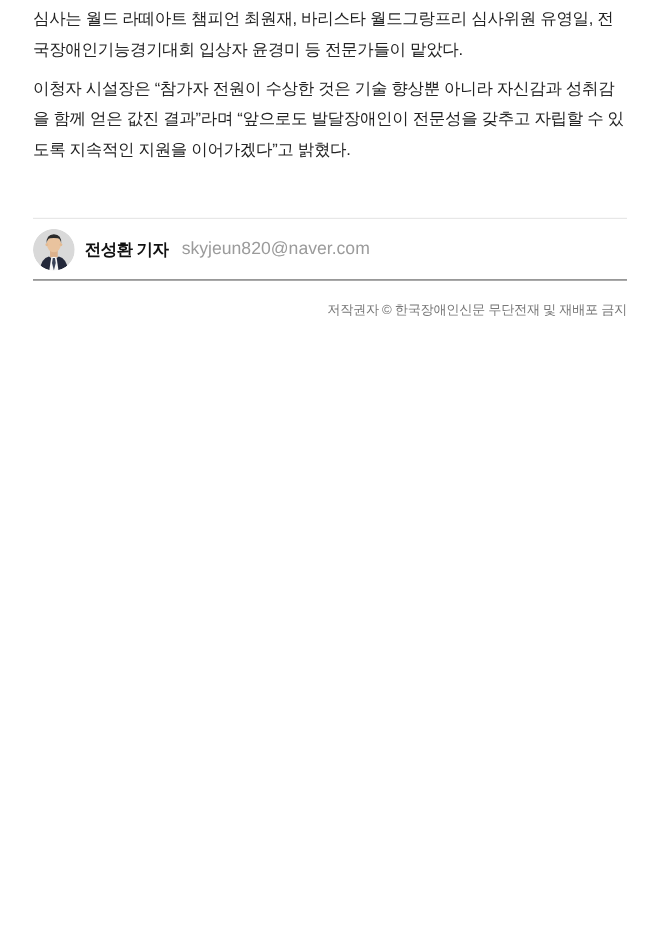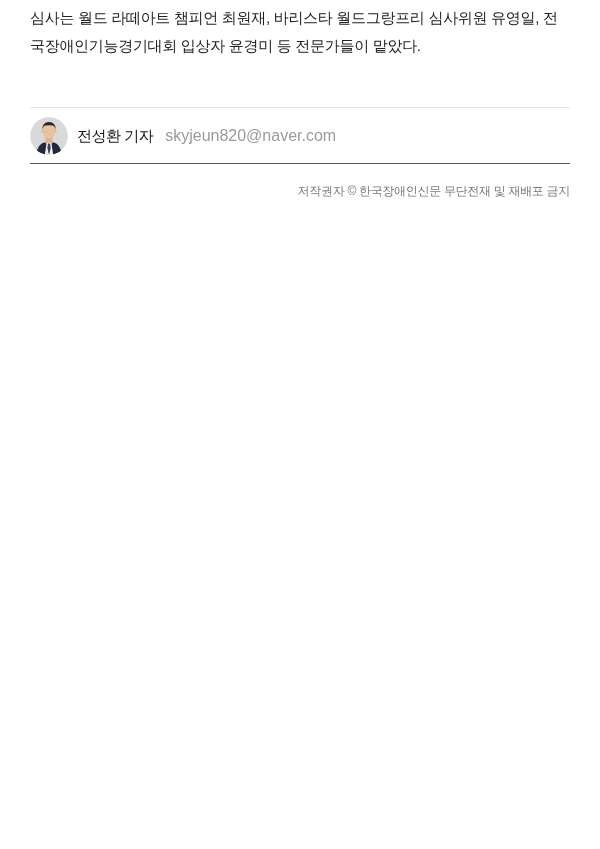--- a/index.html
+++ b/index.html
@@ -39,21 +39,21 @@
     width: 38px;
     height: 38px;
     border-radius: 50%;
     overflow: hidden;
     flex: 0 0 38px;
     cursor: pointer;
   }
   .reporter-name {
     margin-left: 9px;
     font-size: 15px;
-    font-weight: 400;
+    font-weight: 700;
     letter-spacing: -0.5px;
     color: #111111;
     text-decoration: none;
     cursor: pointer;
   }
   .reporter-email {
     margin-left: 12px;
     font-size: 16px;
     color: #9b9b9b;
     text-decoration: none;
@@ -69,20 +69,21 @@
     color: #777777;
   }
 </style>
 </head>
 <body>
 
 <div class="article-wrap">
 
   <div class="article-body">
     <p>심사는 월드 라떼아트 챔피언 최원재, 바리스타 월드그랑프리 심사위원 유영일, 전국장애인기능경기대회 입상자 윤경미 등 전문가들이 맡았다.</p>
+    <p>이청자 시설장은 “참가자 전원이 수상한 것은 기술 향상뿐 아니라 자신감과 성취감을 함께 얻은 값진 결과”라며 “앞으로도 발달장애인이 전문성을 갖추고 자립할 수 있도록 지속적인 지원을 이어가겠다”고 밝혔다.</p>
   </div>
 
   <div class="byline-section">
     <div class="reporter-row">
       <div class="reporter-avatar">
         <svg width="38" height="38" viewBox="0 0 38 38" aria-hidden="true">
           <defs>
             <clipPath id="avclip">
                 <circle cx="19" cy="19" r="19"></circle>
               </clipPath>

